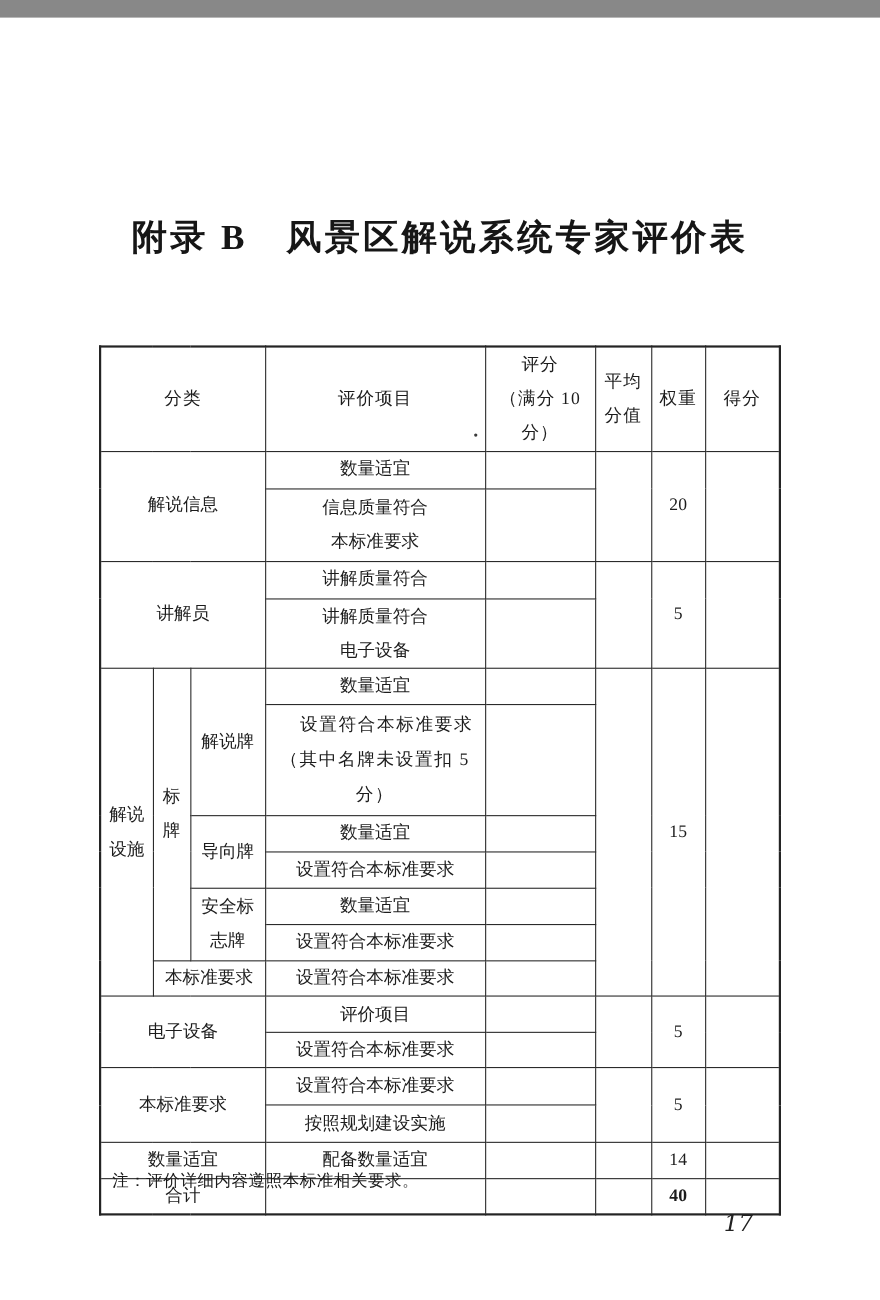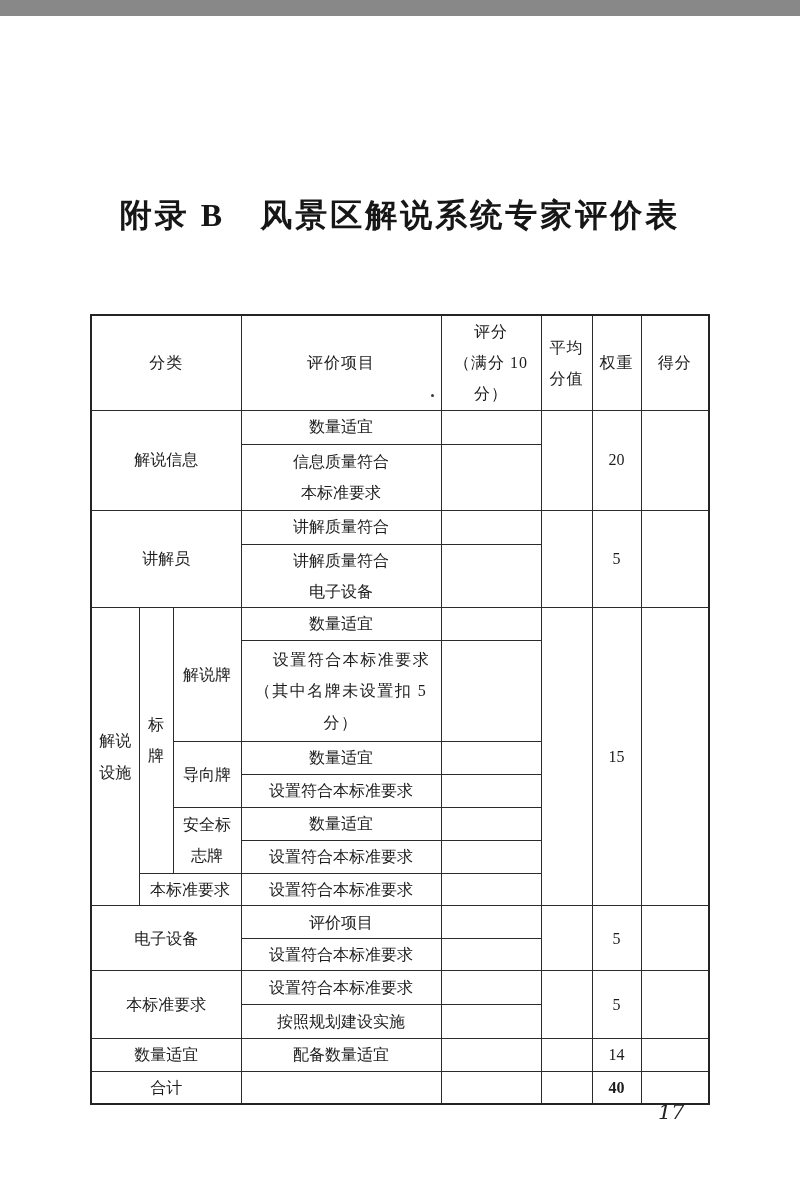--- a/index.html
+++ b/index.html
@@ -208,16 +208,17 @@
         <td></td>
         <td></td>
         <td class="bold">40</td>
         <td></td>
       </tr>
     </tbody>
   </table>
 
   <div id="artifact-dot"></div>
 
+  <div id="note">注：评价详细内容遵照本标准相关要求。</div>
 
   <div id="page-number">17</div>
 
 </div>
 
 </body></html>

